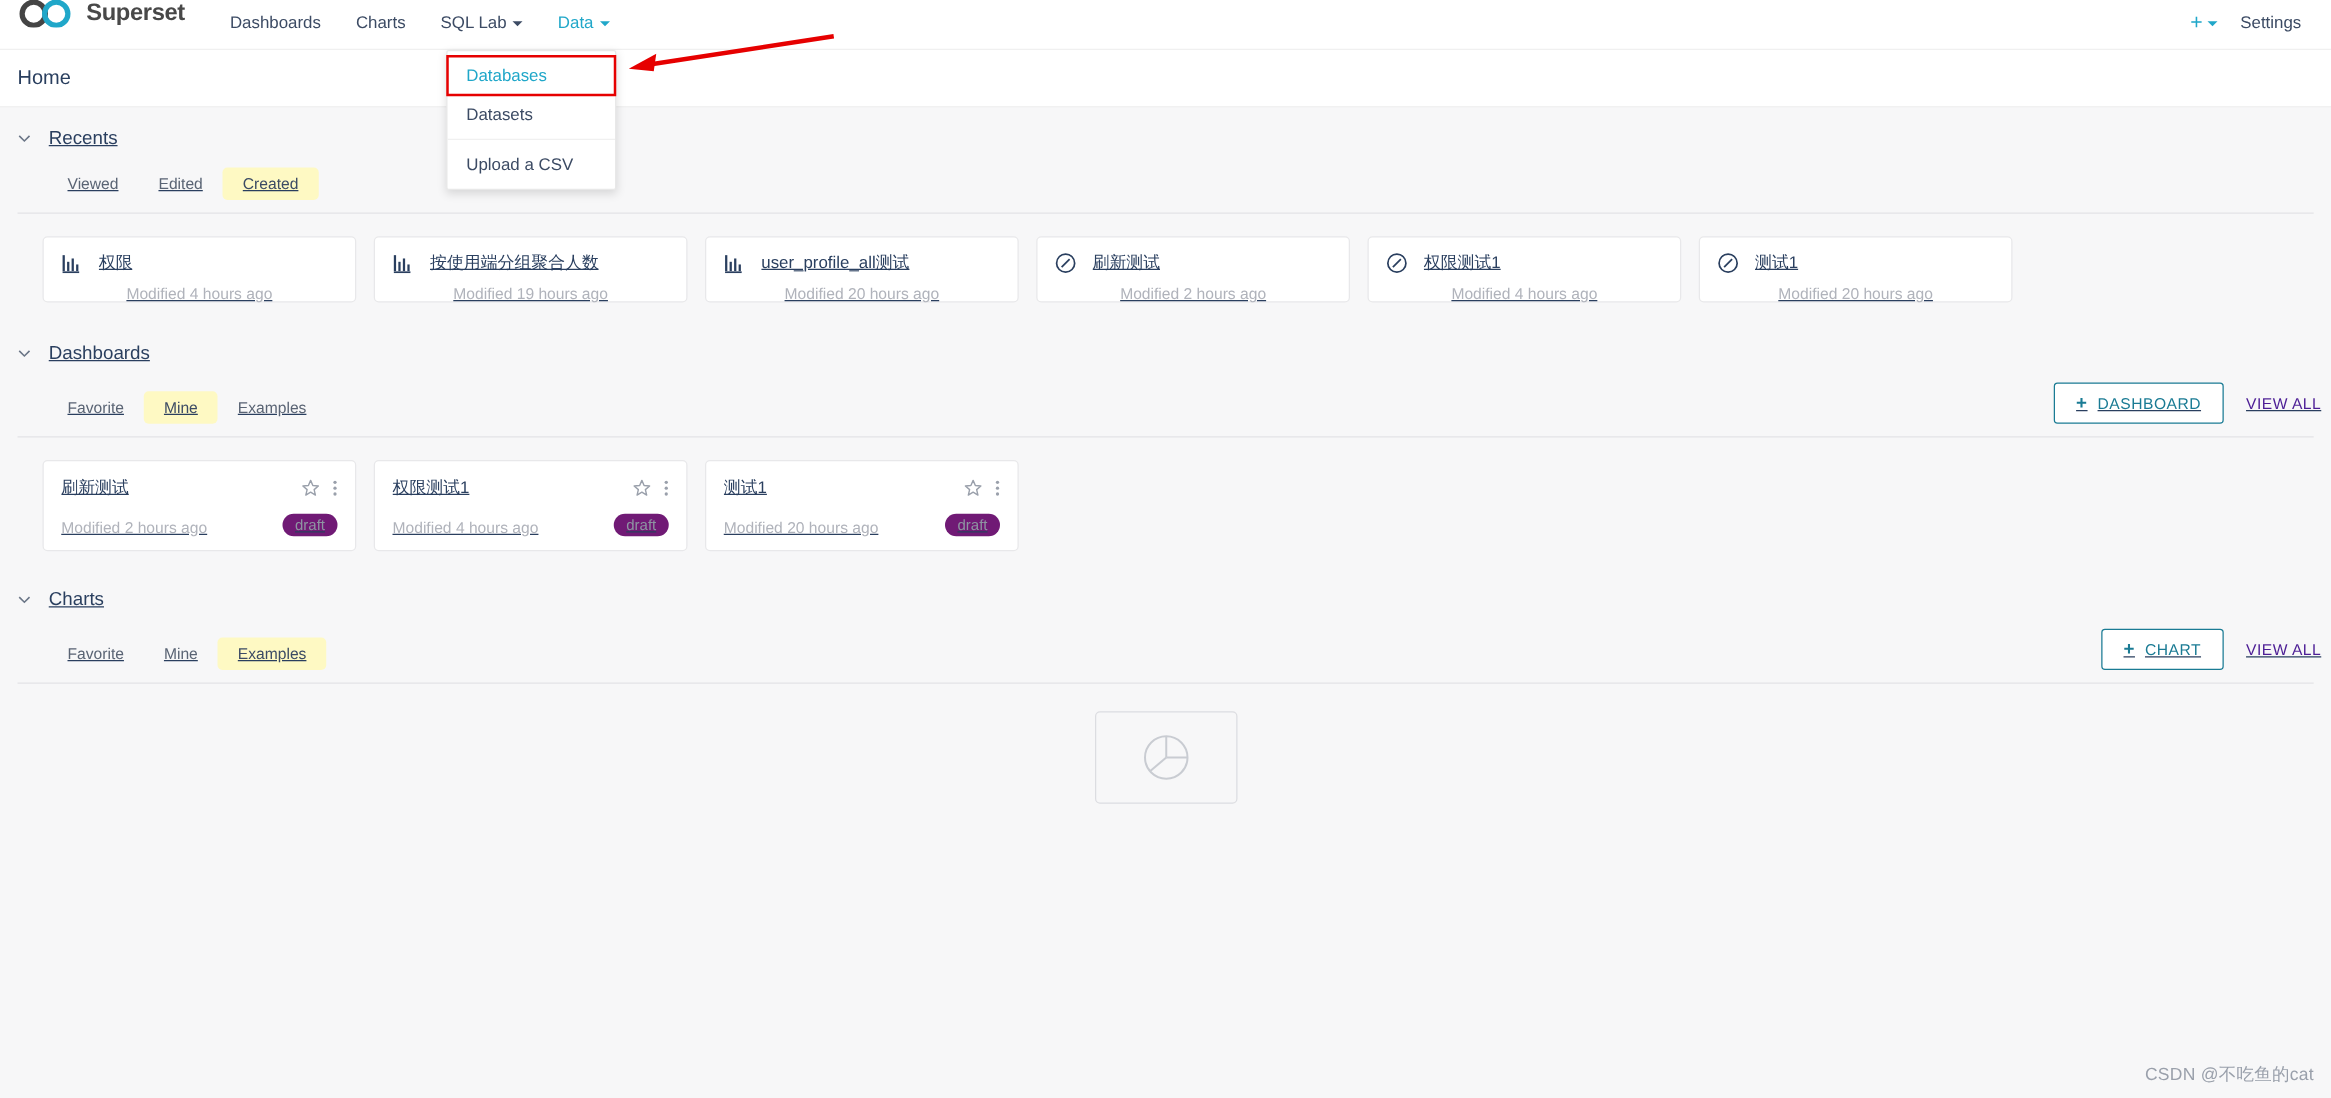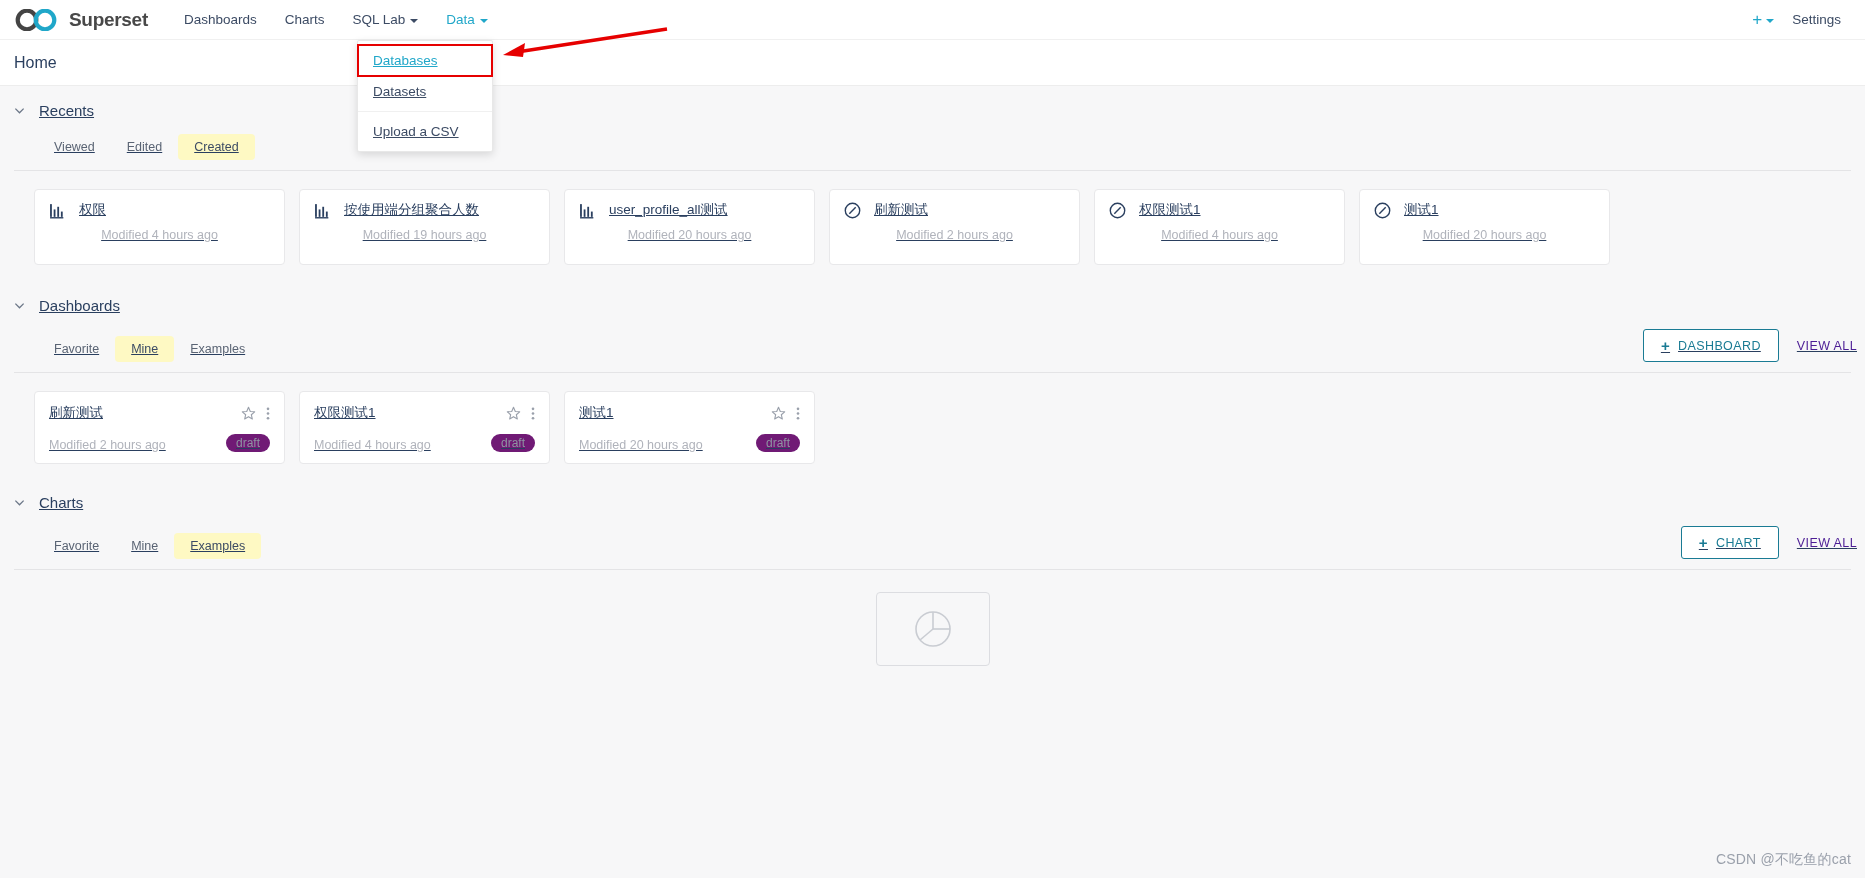--- a/index.html
+++ b/index.html
@@ -9,21 +9,21 @@
     font-family: "Liberation Sans", sans-serif;
     overflow: hidden;
     color: #2a3f5f;
   }
 
   
   .navbar {
     height: 40px;
     background: #ffffff;
     display: flex;
-    align-items: center;
+    align-items: flex-start;
     padding: 0 14px;
     border-bottom: 1px solid #f0f0f0;
     position: relative;
     z-index: 40;
   }
   .brand { display: flex; align-items: center; gap: 9px; margin-right: 22px; }
   .brand-logo { width: 46px; height: 22px; flex: none; }
   .brand-name {
     font-size: 19px; font-weight: bold; color: #484848;
     letter-spacing: -0.3px;
@@ -70,21 +70,20 @@
     border-radius: 2px;
     padding: 4px 0;
     z-index: 60;
   }
   .dropdown-item {
     font-size: 13.5px;
     padding: 8px 15px;
     color: #3c4b64;
     cursor: pointer;
     white-space: nowrap;
-    text-decoration: underline;
   }
   .dropdown-item.highlighted {
     color: #20a7c9;
     outline: 2px solid #e60000;
     outline-offset: -1px;
   }
   .dropdown-sep { height: 1px; background: #f0f0f0; margin: 4px 0; }
 
   
   .annot-arrow { position: absolute; left: 495px; top: 25px; z-index: 70; pointer-events: none; }
@@ -148,21 +147,21 @@
   }
   .section-rule { height: 1px; background: #e4e4e6; margin: 0 14px; }
 
   
   .cards-row {
     display: flex; flex-wrap: wrap;
     gap: 14px;
     padding: 18px 14px 16px 34px;
   }
   .recent-card {
-    width: 251px; height: 76px;
+    width: 251px; height: 53px;
     background: #fff;
     border: 1px solid #e8e8ea;
     border-radius: 4px;
     padding: 11px 14px;
     cursor: pointer;
   }
   .recent-card-top { display: flex; align-items: center; gap: 13px; }
   .recent-card-title {
     font-size: 13.5px; color: #2a3f5f;
     overflow: hidden; text-overflow: ellipsis; white-space: nowrap;

